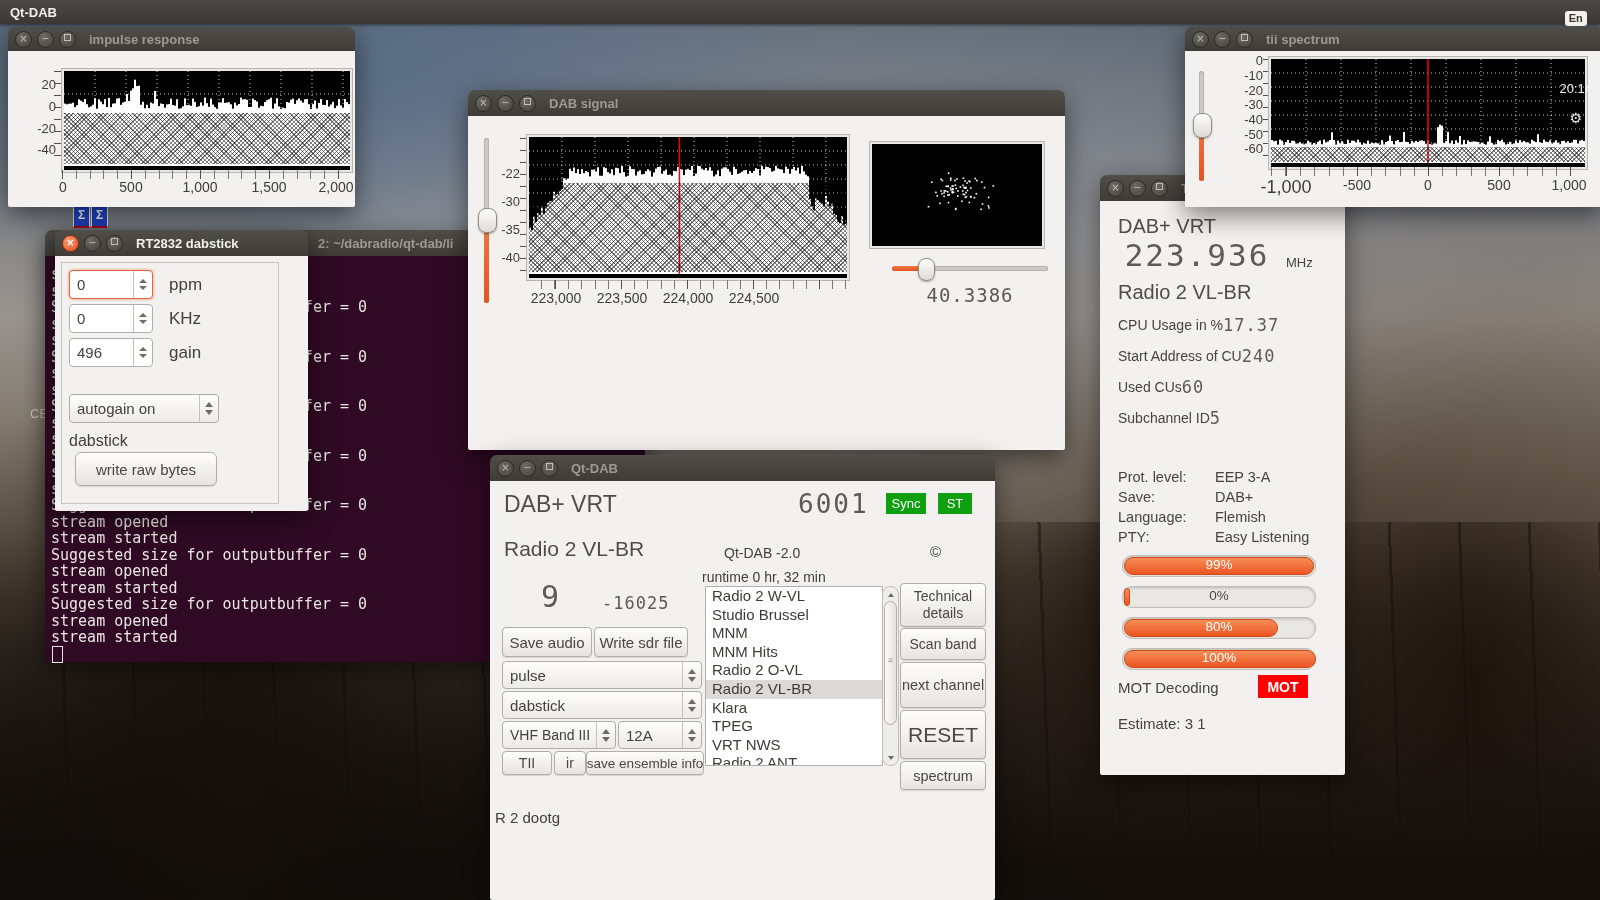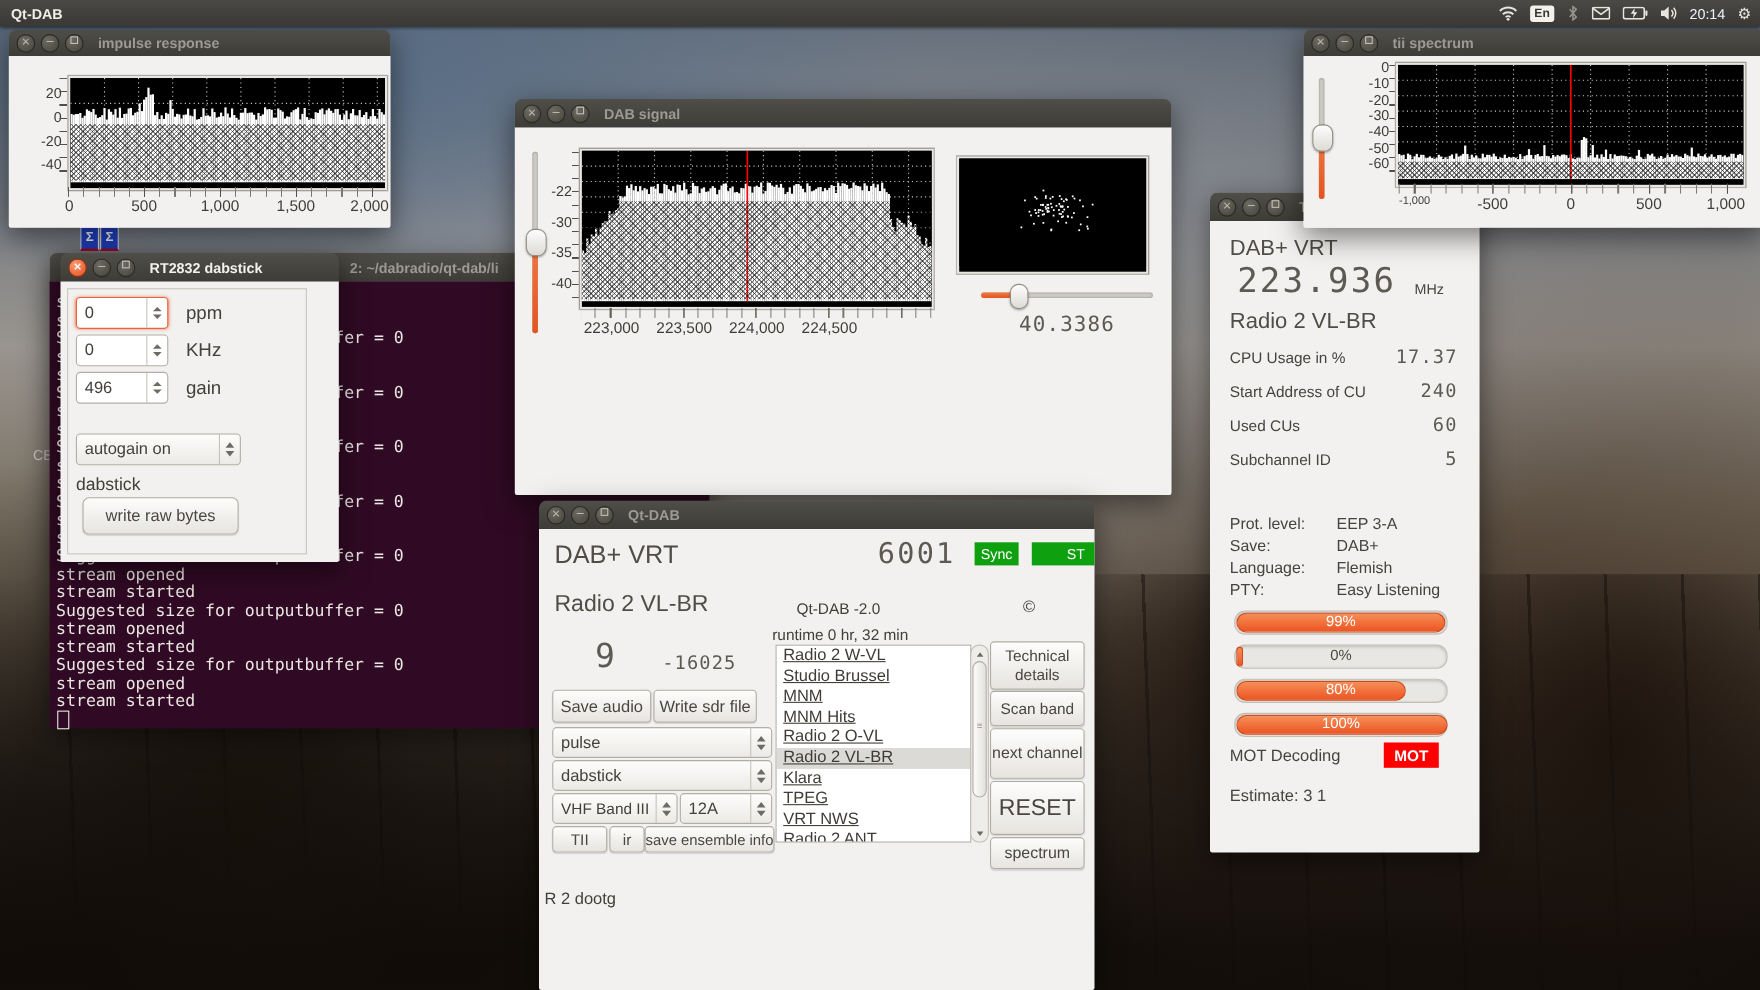--- a/index.html
+++ b/index.html
@@ -17,21 +17,21 @@
            radial-gradient(260px 380px at 70% 30%, rgba(30,20,14,.75), transparent 70%),
            radial-gradient(300px 420px at 92% 40%, rgba(25,16,10,.8), transparent 70%),
            radial-gradient(220px 300px at 14% 60%, rgba(22,16,10,.7), transparent 72%),
            repeating-linear-gradient(88deg, rgba(18,13,9,.5) 0 3px, transparent 3px 70px),
            linear-gradient(180deg, transparent 0%, rgba(15,11,8,.85) 90%);}
   
   .panel{position:absolute;left:0;top:0;width:100%;height:24px;z-index:30;
          background:linear-gradient(#4b4945,#3a3834);box-shadow:0 1px 3px rgba(0,0,0,.5);
          display:flex;align-items:center;}
   .panel .apptitle{font-weight:bold;font-size:13px;color:#f1efea;margin-left:10px;}
-  .tray{position:absolute;right:8px;top:0;height:24px;display:flex;align-items:center;gap:11px;}
+  .tray{position:absolute;right:8px;top:0;height:24px;display:flex;align-items:center;gap:11px;flex-direction:column;}
   .tray svg{display:block;}
   .kbd{background:#f3f1ec;color:#3a3834;font-size:11px;font-weight:bold;border-radius:3px;padding:1px 4px;line-height:13px;}
   .clock{font-size:13px;color:#eaf3fc;}
   .gear{font-size:14px;color:#e8e5df;line-height:22px;}
   
   .win{position:absolute;border-radius:7px 7px 2px 2px;box-shadow:0 8px 26px rgba(0,0,0,.5);}
   .tbar{height:26px;border-radius:7px 7px 0 0;background:linear-gradient(#504e48,#3e3c37);
         border-bottom:1px solid #2e2c28;display:flex;align-items:center;padding-left:7px;gap:5px;}
   .tbar .ttitle{font-size:13px;font-weight:bold;color:#9d9a92;margin-left:8px;white-space:nowrap;overflow:hidden;}
   .tbar.active .ttitle{color:#f3f1ec;}
@@ -89,21 +89,21 @@
   
   .chlist{position:absolute;background:#fff;border:1px solid #b4b0a9;overflow:hidden;}
   .ch{font-size:15px;line-height:18.6px;padding-left:6px;color:#3f3c37;white-space:nowrap;}
   .ch.sel{background:#dcdad6;}
   .sbar{position:absolute;width:15px;background:#efedea;border:1px solid #c2beb7;border-radius:8px;}
   .sbar .thumb{position:absolute;left:1px;right:1px;top:14px;bottom:40px;border-radius:7px;
                background:linear-gradient(90deg,#fbfbfa,#e4e1dc);border:1px solid #b2aea7;}
   .sbar .thumb::after{content:"≡";position:absolute;left:0;right:0;top:50%;margin-top:-8px;text-align:center;font-size:9px;color:#96928b;}
   .sarr{position:absolute;left:0;right:0;height:13px;display:flex;align-items:center;justify-content:center;}
   
-  .trow{display:flex;justify-content:space-between;align-items:center;height:31px;}
+  .trow{display:flex;justify-content:flex-start;align-items:center;height:31px;}
   .trow .tl{font-size:14px;color:#474440;}
   .trow .tv{font-size:17px;letter-spacing:1px;}
   .irow{display:flex;height:20px;}
   .irow .il{width:97px;font-size:14.5px;color:#474440;}
   .irow .iv{font-size:14.5px;color:#474440;}
   .pbar{position:relative;height:20px;border-radius:10px;background:#e9e7e3;border:1px solid #c2beb7;
         box-shadow:inset 0 1px 3px rgba(0,0,0,.2);margin-bottom:9px;}
   .pfill{position:absolute;left:1px;top:1px;bottom:1px;border-radius:9px;
          background:linear-gradient(#f68e57,#ec5523);border:1px solid #cf4a18;box-sizing:border-box;}
   .plabel{position:absolute;left:0;right:0;top:1px;text-align:center;font-size:13.5px;color:#fff;}
@@ -606,21 +606,21 @@
             <rect x="304" y="80.8" width="2" height="23.2" fill="#fff"></rect>
             <rect x="306" y="84.5" width="2" height="19.5" fill="#fff"></rect>
             <rect x="308" y="81.7" width="2" height="22.3" fill="#fff"></rect>
             <rect x="310" y="80.9" width="2" height="23.1" fill="#fff"></rect>
             <rect x="312" y="82.0" width="2" height="22.0" fill="#fff"></rect>
             <line x1="157.0" y1="0" x2="157.0" y2="104" stroke="#ff0000" stroke-width="1.5"></line>
           </svg>
       </div>
       <div class="dither" style="left:86px;top:96px;width:314px;height:15px;"></div>
       <div class="xticks major" style="left:86px;top:116px;width:313px;background-image:repeating-linear-gradient(90deg,#514f4a 0 1px,transparent 1px 71px),repeating-linear-gradient(90deg,#7a7770 0 1px,transparent 1px 14.2px);background-position-x:15px;"></div>
-      <span class="alabel xlab" style="left:101px;top:126px;font-size:10px;">-1,000</span>
+      <span class="alabel xlab" style="left:101px;top:126px;font-size:18px;">-1,000</span>
       <span class="alabel xlab" style="left:172px;top:126px;font-size:14px;">-500</span>
       <span class="alabel xlab" style="left:243px;top:126px;font-size:14px;">0</span>
       <span class="alabel xlab" style="left:314px;top:126px;font-size:14px;">500</span>
       <span class="alabel xlab" style="left:384px;top:126px;font-size:14px;">1,000</span>
     </div>
   </div>
 
   <div class="win" style="left:468px;top:90px;width:597px;height:360px;z-index:6;">
     <div class="tbar">
       <span class="wb">×</span>
@@ -917,21 +917,21 @@
     <div class="tbar">
       <span class="wb">×</span>
       <span class="wb">−</span>
       <span class="wb"><i class="maxsq"></i></span>
       <span class="ttitle">Qt-DAB</span>
     </div>
     <div class="wbody">
       <div style="position:absolute;left:14px;top:10px;font-size:23px;color:#504d47;">DAB+ VRT</div>
       <div class="lcd" style="position:absolute;left:308px;top:8px;font-size:26px;letter-spacing:2px;">6001</div>
       <span class="badge" style="left:396px;top:12px;width:40px;height:21px;background:#0fa00f;">Sync</span>
-      <span class="badge" style="left:448px;top:12px;width:34px;height:21px;background:#0fa00f;padding-left:23px;">ST</span>
+      <span class="badge" style="left:448px;top:12px;width:34px;height:21px;background:#0fa00f;">ST</span>
       <div style="position:absolute;left:14px;top:56px;font-size:21px;color:#504d47;">Radio 2 VL-BR</div>
       <div style="position:absolute;left:234px;top:64px;font-size:14px;">Qt-DAB -2.0</div>
       <div style="position:absolute;left:440px;top:62px;font-size:15px;">©</div>
       <div style="position:absolute;left:212px;top:88px;font-size:14px;">runtime 0 hr, 32 min</div>
       <div class="lcd" style="position:absolute;left:40px;top:98px;width:40px;text-align:center;font-size:30px;">9</div>
       <div class="lcd" style="position:absolute;left:112px;top:112px;font-size:17px;letter-spacing:1px;">-16025</div>
       <div class="btn" style="left:12px;top:146px;width:88px;height:28px;">Save audio</div>
       <div class="btn" style="left:104px;top:146px;width:92px;height:28px;">Write sdr file</div>
       <div class="combo" style="left:12px;top:180px;width:198px;height:26px;">
         <span class="cval">pulse</span>
@@ -957,21 +957,21 @@
       <div class="combo" style="left:128px;top:240px;width:82px;height:26px;">
         <span class="cval">12A</span>
         <span class="arrows">
             <i class="tri up"></i>
             <i class="tri down"></i>
           </span>
       </div>
       <div class="btn" style="left:12px;top:270px;width:48px;height:22px;font-size:14px;">TII</div>
       <div class="btn" style="left:64px;top:270px;width:30px;height:22px;font-size:14px;">ir</div>
       <div class="btn" style="left:96px;top:270px;width:116px;height:22px;font-size:13.5px;white-space:nowrap;overflow:visible;">save ensemble info</div>
-      <div class="chlist" style="left:215px;top:105px;width:176px;height:178px;text-decoration:underline;">
+      <div class="chlist" style="left:215px;top:105px;width:176px;height:178px;">
 
       <div class="ch">Radio 2 W-VL</div>
           <div class="ch">Studio Brussel</div>
           <div class="ch">MNM</div>
           <div class="ch">MNM Hits</div>
           <div class="ch">Radio 2 O-VL</div>
           <div class="ch sel">Radio 2 VL-BR</div>
           <div class="ch">Klara</div>
           <div class="ch">TPEG</div>
           <div class="ch">VRT NWS</div>

